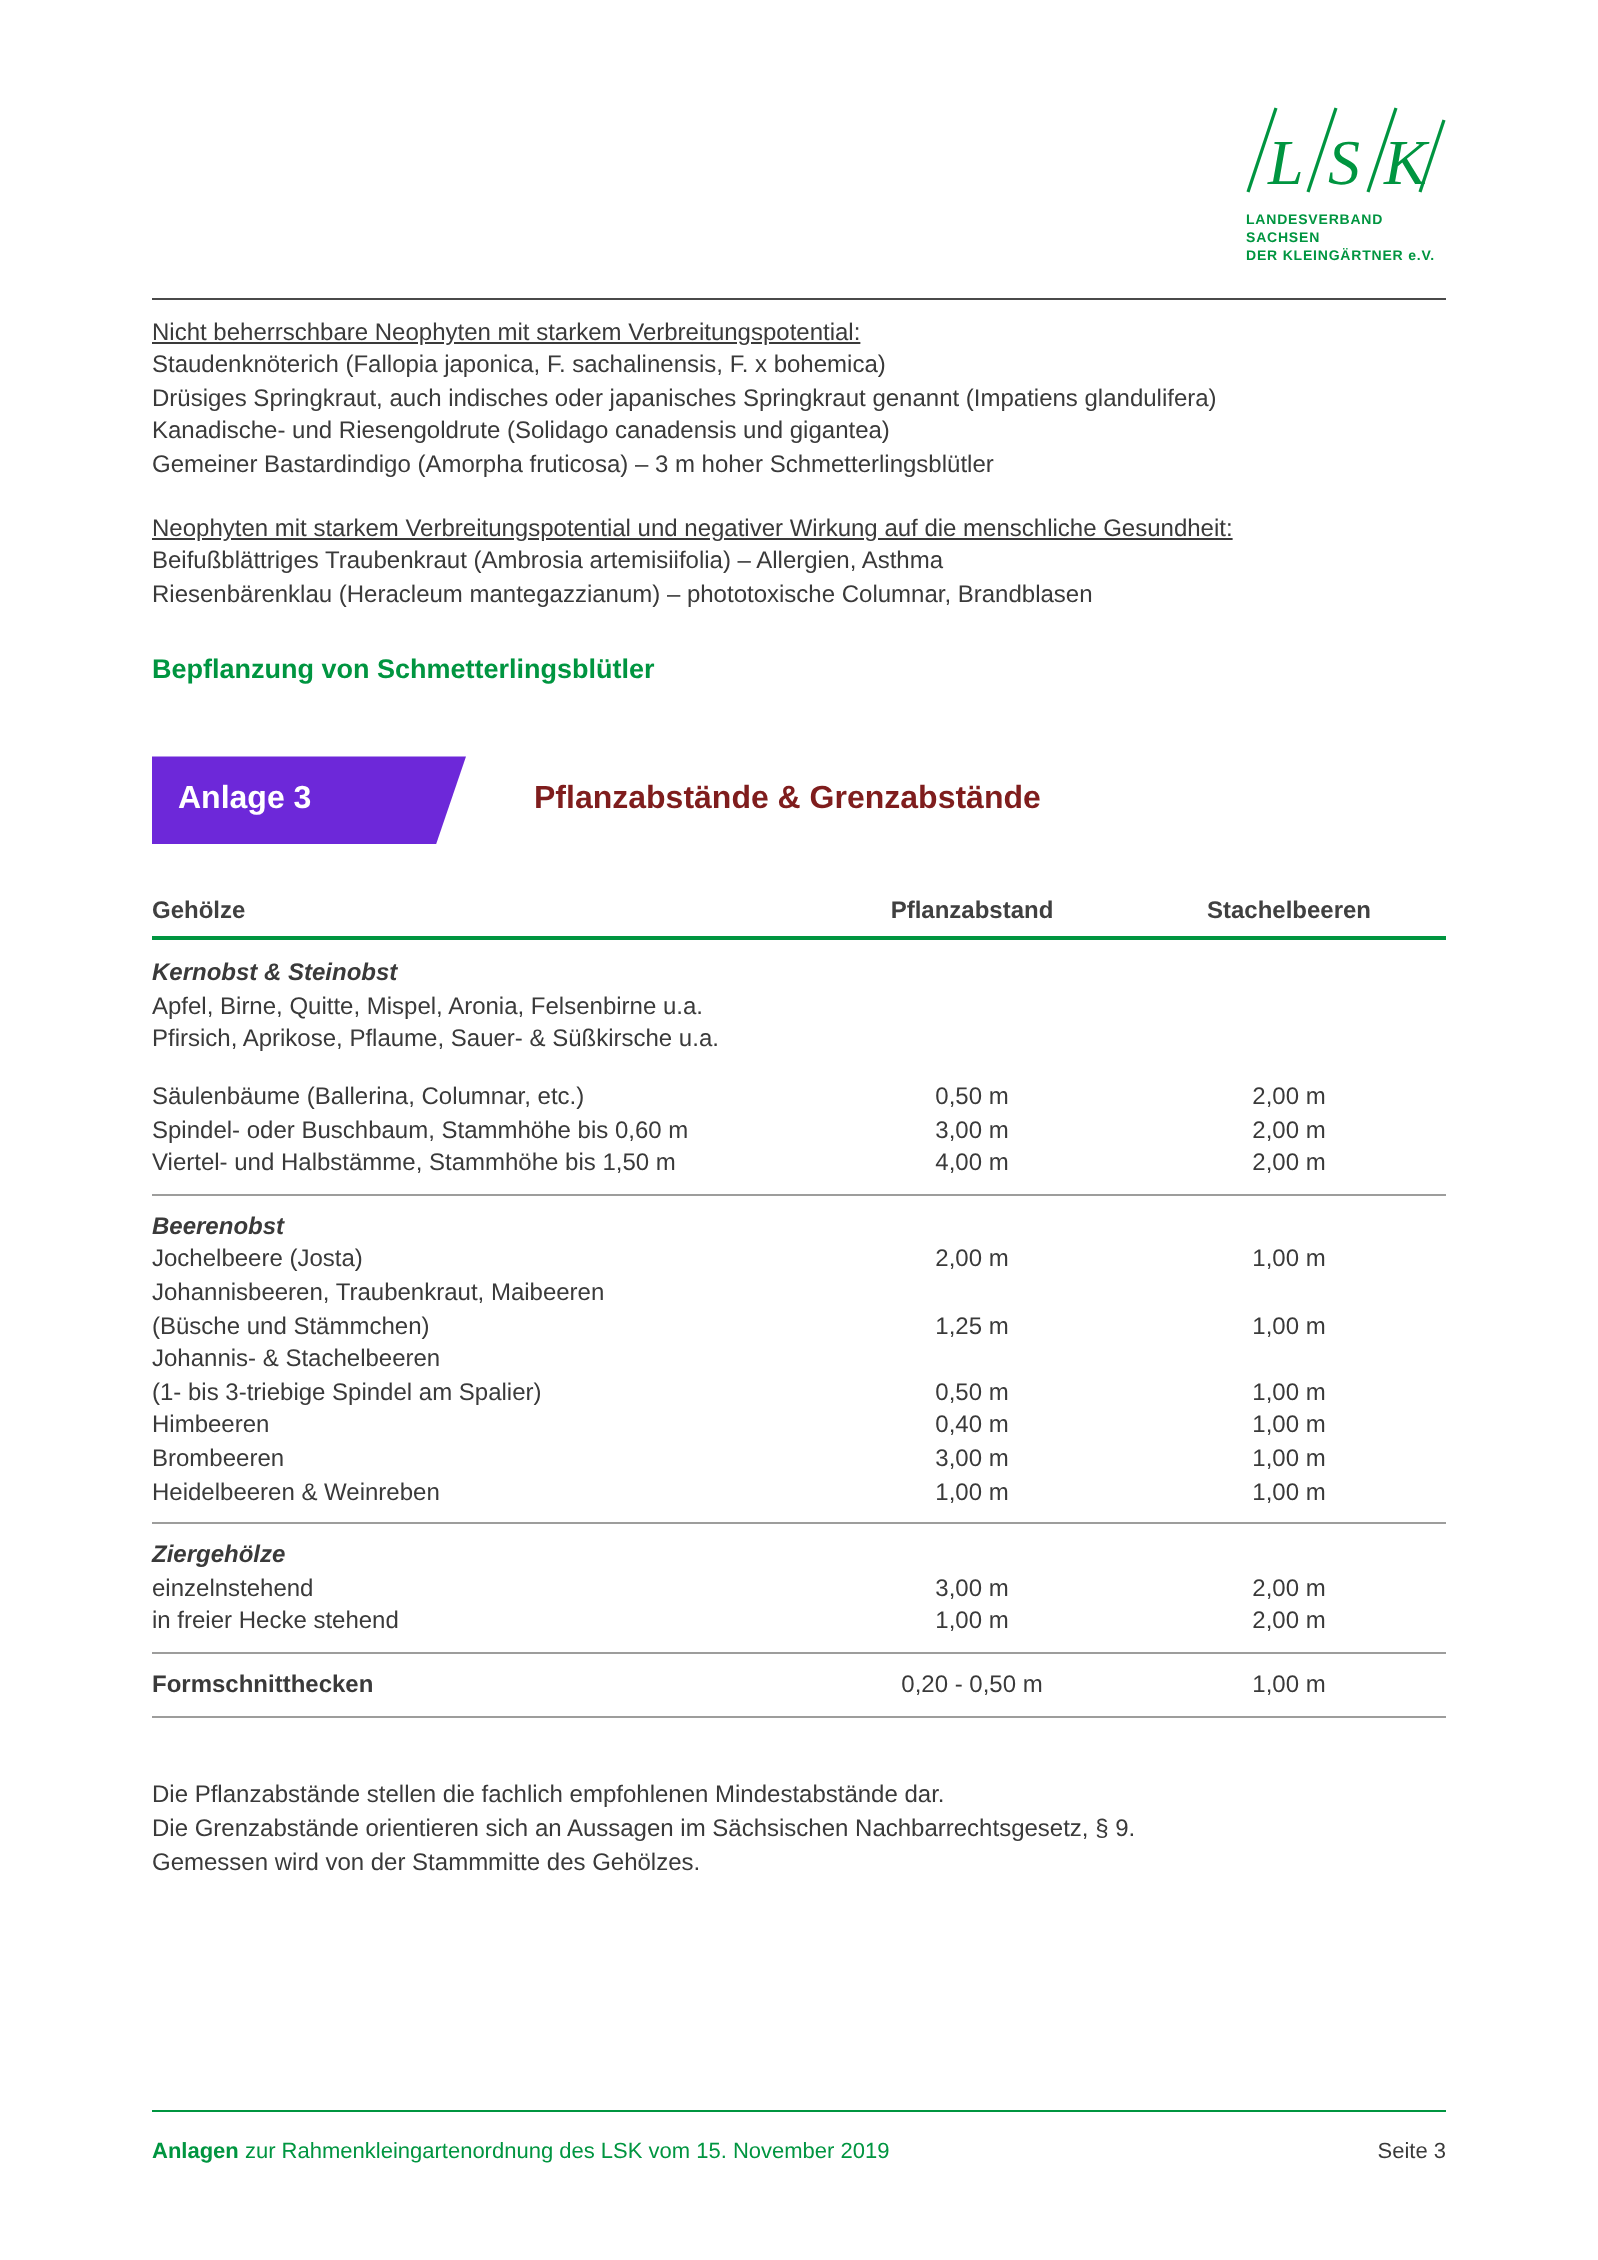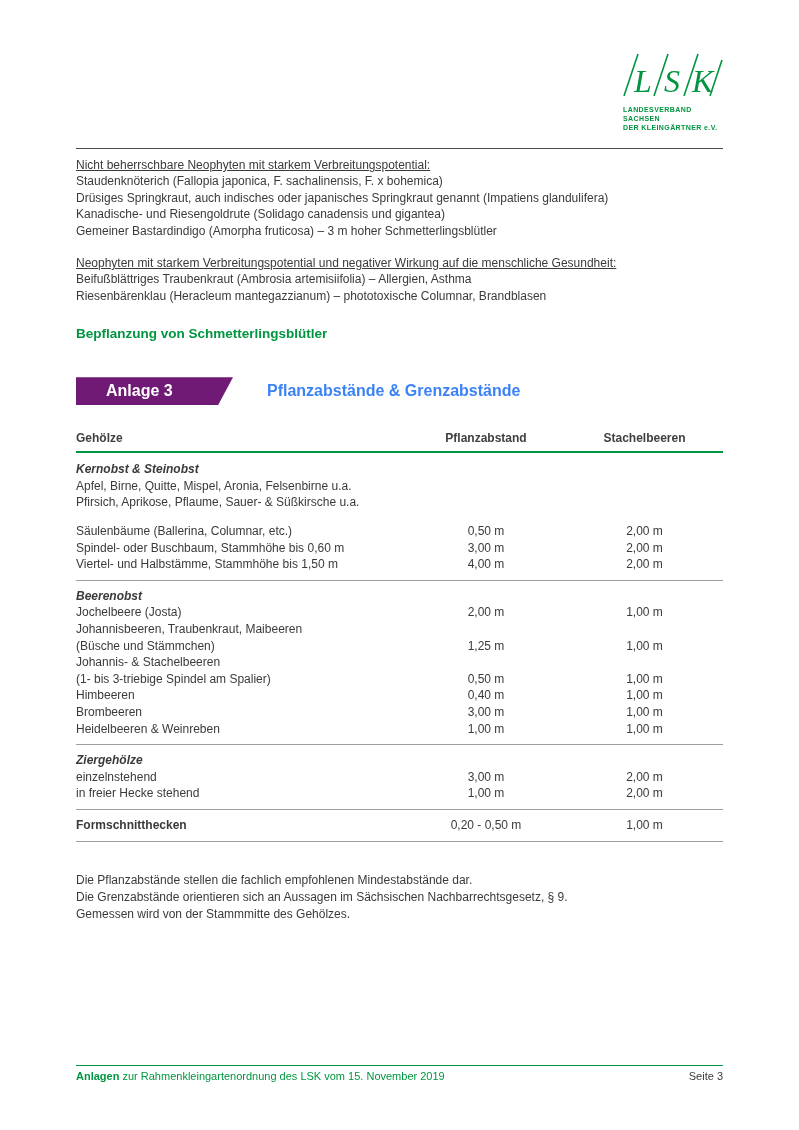--- a/index.html
+++ b/index.html
@@ -56,36 +56,36 @@
   }
 
   
   .anlage-row {
     margin: 36px 76px 0;
     display: flex;
     align-items: center;
   }
   .anlage-badge {
     width: 157px;
-    height: 28px;
-    background: #701a75;
+    height: 44px;
+    background: #6d28d9;
     clip-path: polygon(0 0, 100% 0, calc(100% - 15px) 100%, 0 100%);
     color: #ffffff;
     font-size: 16px;
     font-weight: bold;
     display: flex;
     align-items: center;
-    padding-left: 30px;
+    padding-left: 13px;
     box-sizing: border-box;
   }
   .anlage-title {
     margin: 0 0 0 34px;
     font-size: 16px;
     font-weight: bold;
-    color: #3b82f6;
+    color: #7f1d1d;
   }
 
   
   .table { margin: 26px 76px 0; }
   .thead {
     display: grid;
     grid-template-columns: 1fr 160px 157px;
     font-size: 12px;
     font-weight: bold;
     color: #404040;
@@ -110,21 +110,21 @@
   .notes { margin: 30px 76px 0; font-size: 12px; line-height: 17px; }
   .notes p { margin: 0; }
 
   
   .footer {
     position: absolute;
     left: 76px;
     right: 76px;
     bottom: 48px;
     border-top: 1px solid #009540;
-    padding-top: 4px;
+    padding-top: 14px;
     display: flex;
     justify-content: space-between;
     align-items: baseline;
     font-size: 11px;
   }
   .footer-left { margin: 0; color: #009540; }
   .footer-left strong { font-weight: bold; }
   .footer-right { color: #3a3a3a; }
 </style>
 </head>

